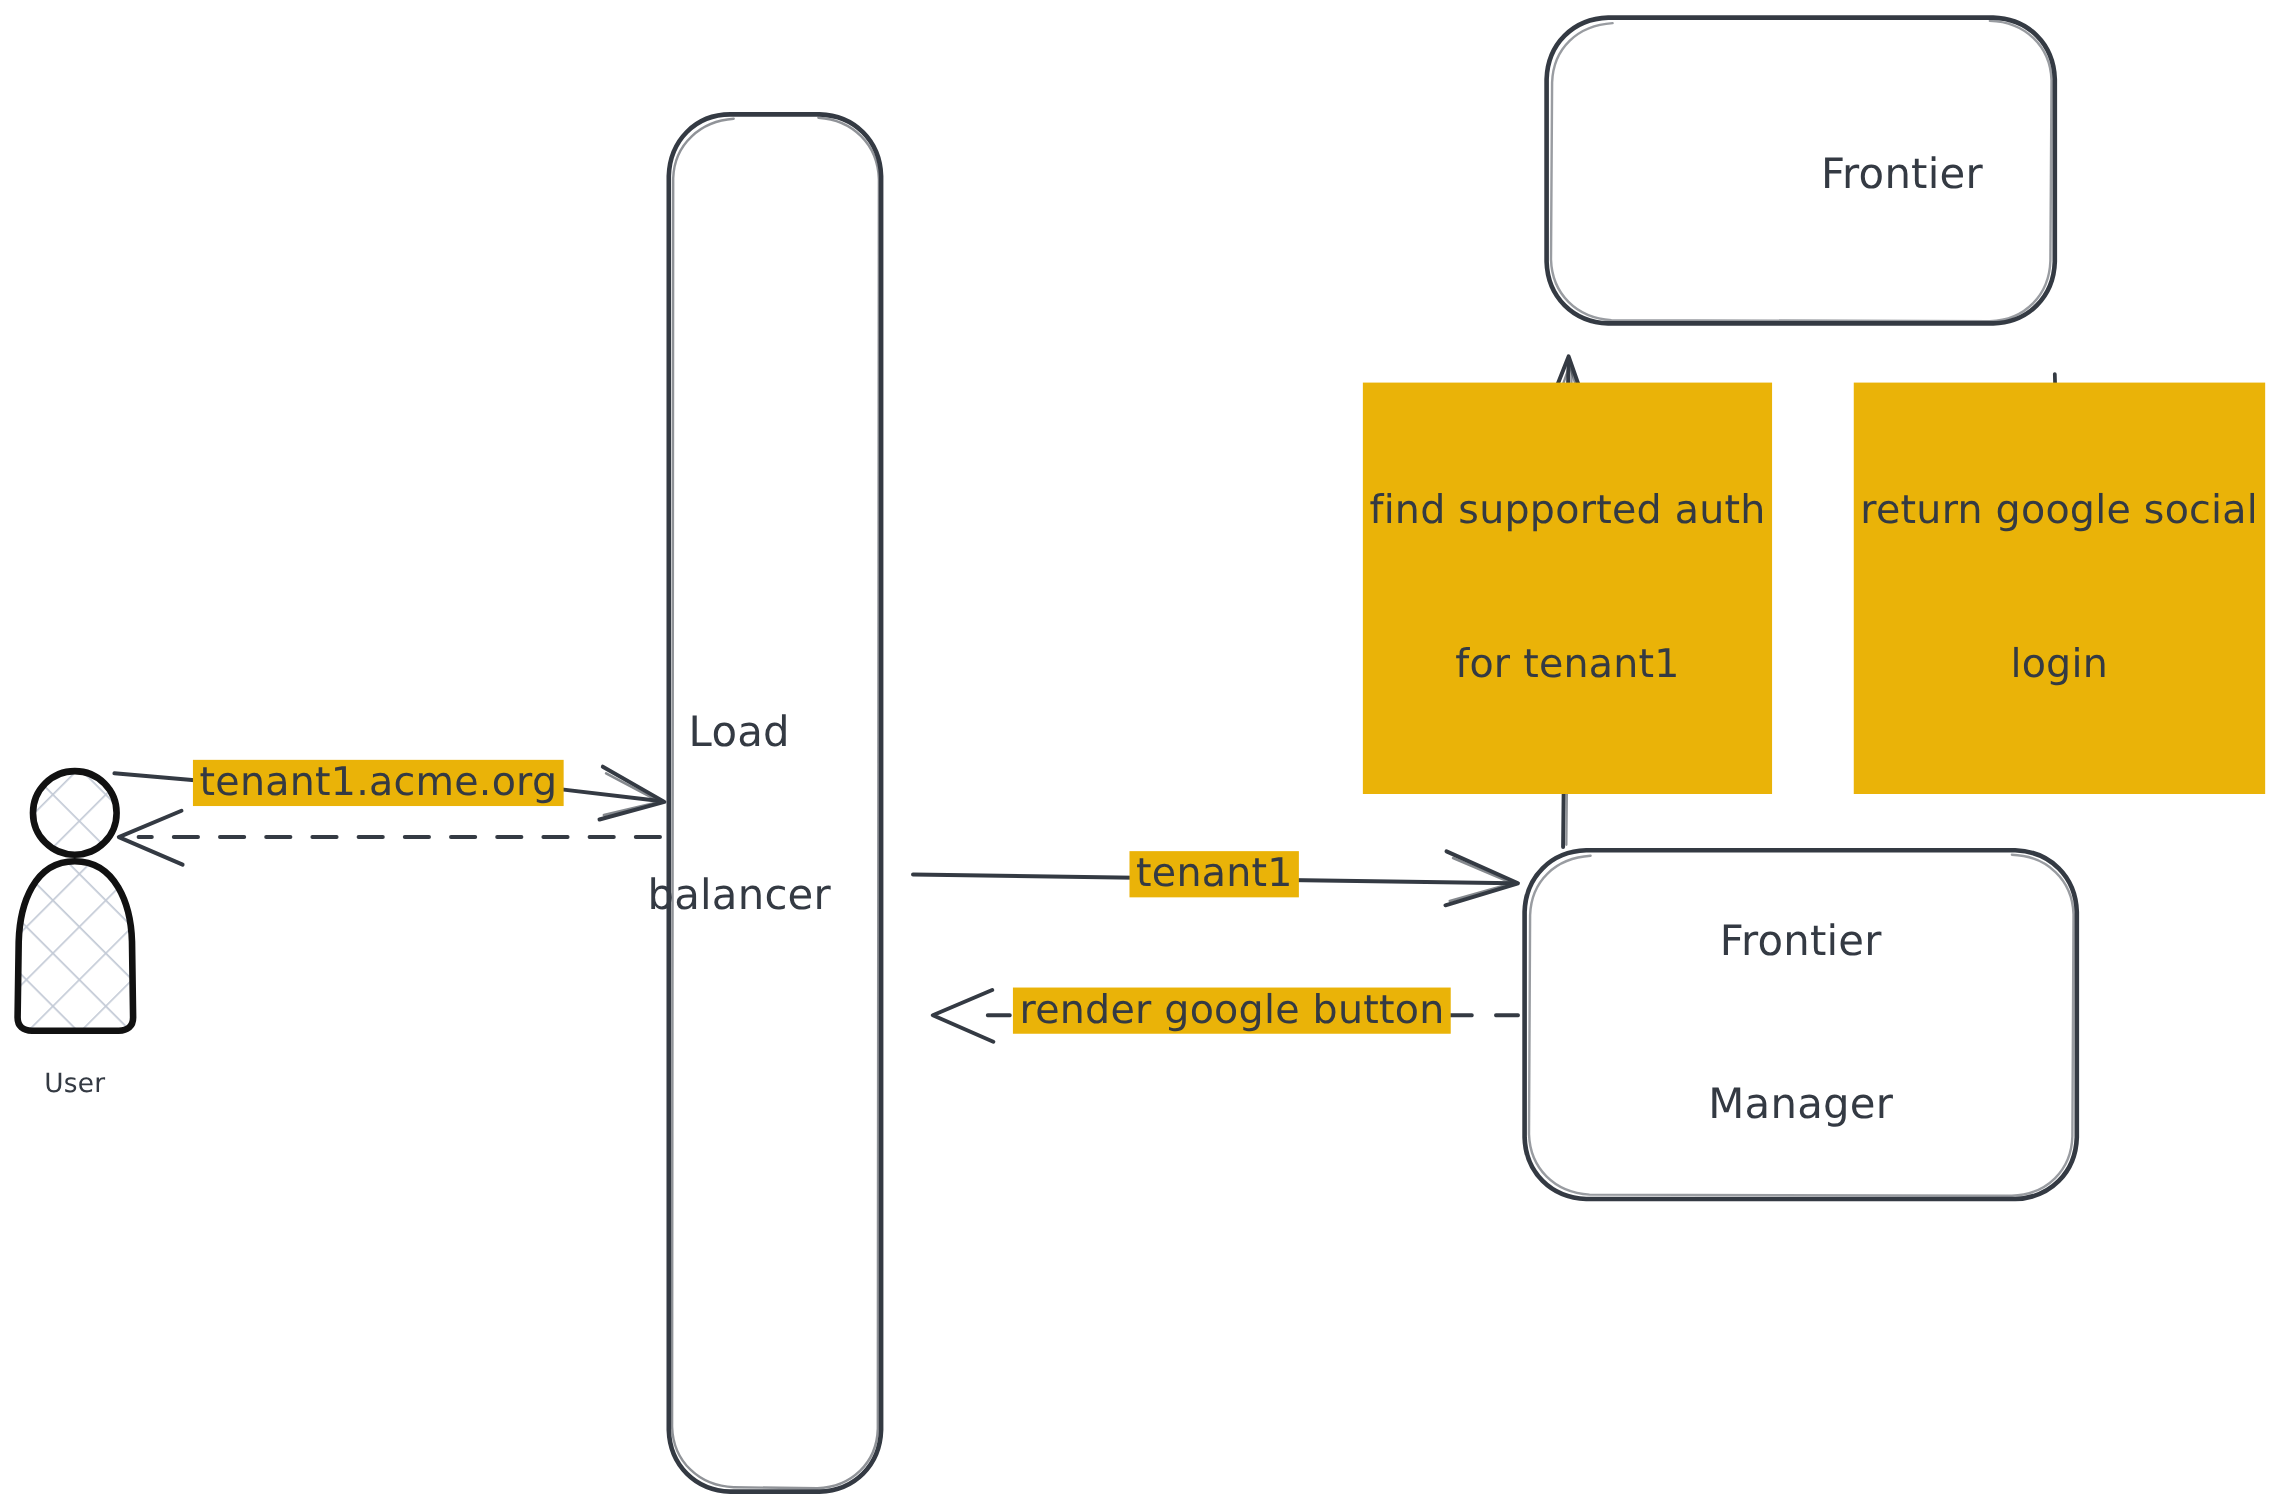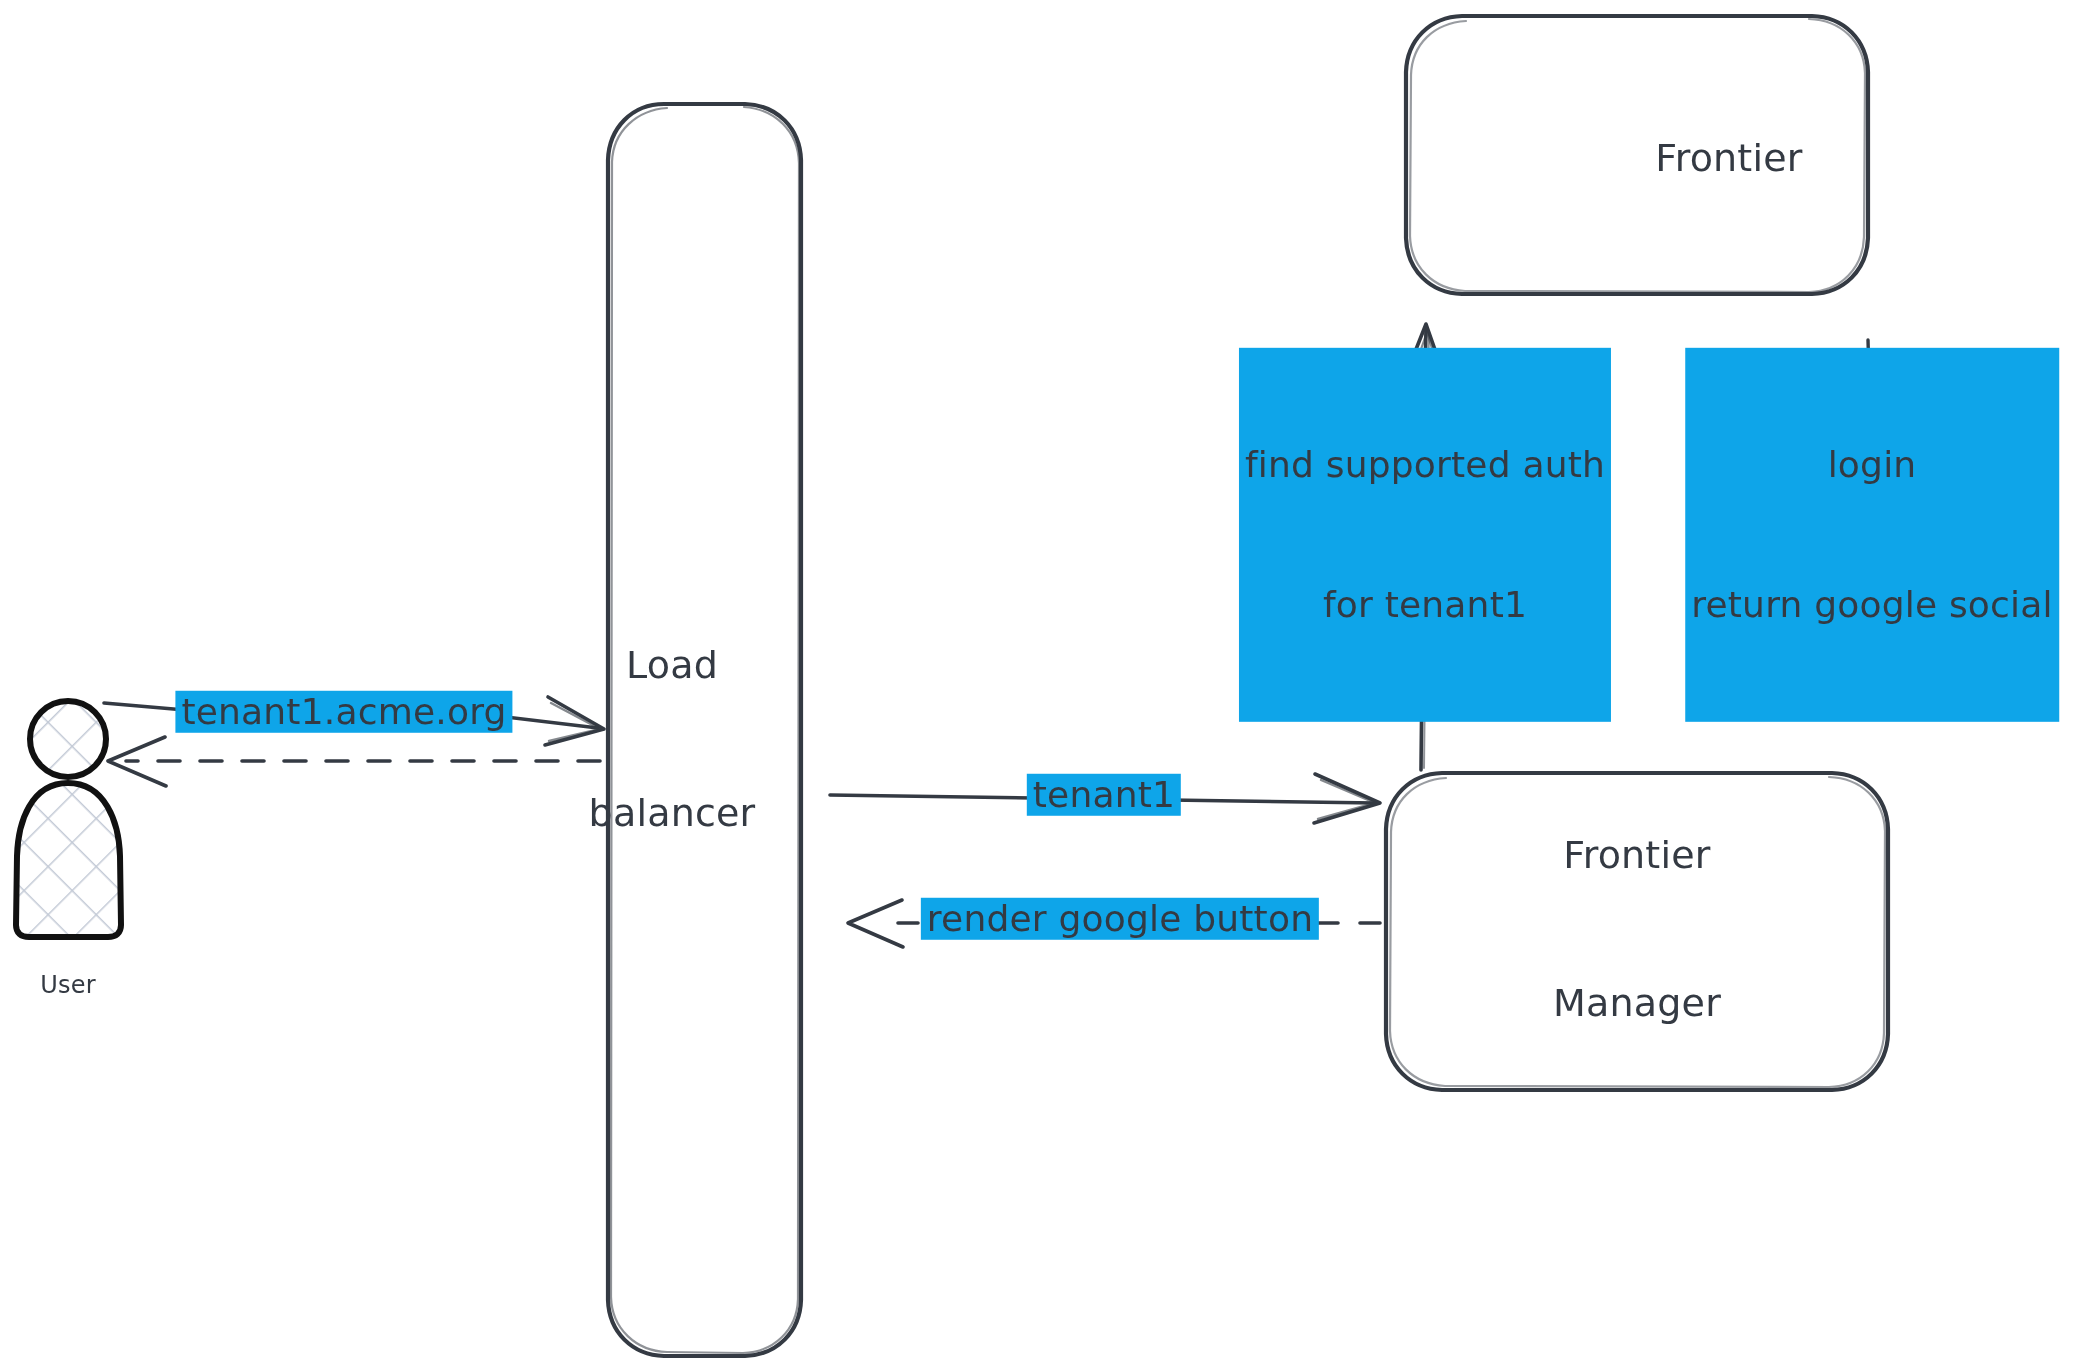--- a/index.html
+++ b/index.html
@@ -33,21 +33,21 @@
     color: #343a43;
     font-family: "DejaVu Sans", sans-serif;
     font-weight: 400;
     letter-spacing: 0.2px;
     white-space: pre;
     line-height: 1.18;
     text-align: center;
     transform: translate(-50%, -50%);
   }
   .lbl.node-label   { font-size: 38px; }
-  .lbl.edge-label   { font-size: 36px; background: #0ea5e9; padding: 0 6px; }
+  .lbl.edge-label   { font-size: 36px; background: #eab308; padding: 0 6px; }
   .lbl.actor-label  { font-size: 24px; }
   .lbl.two-line     { line-height: 1.30; }
 </style>
 </head>
 <body>
 
 <div id="canvas">
 
   <svg class="layer" viewBox="0 0 2083 1372">
     <defs>
@@ -203,17 +203,17 @@
   <div class="lbl edge-label" style="left:1104px; top:795px;">tenant1</div>
 
   <div class="lbl edge-label" style="left:1120px; top:883px;margin-top:36px;">render google button</div>
 
   <div class="lbl edge-label two-line" style="left:1425px; top:535px;">
     <div>find supported auth</div>
     <div>for tenant1</div>
   </div>
 
   <div class="lbl edge-label two-line" style="left:1872px; top:535px;">
+    <div>return google social</div>
     <div>login</div>
-    <div>return google social</div>
   </div>
 
 </div>
 
 </body></html>

